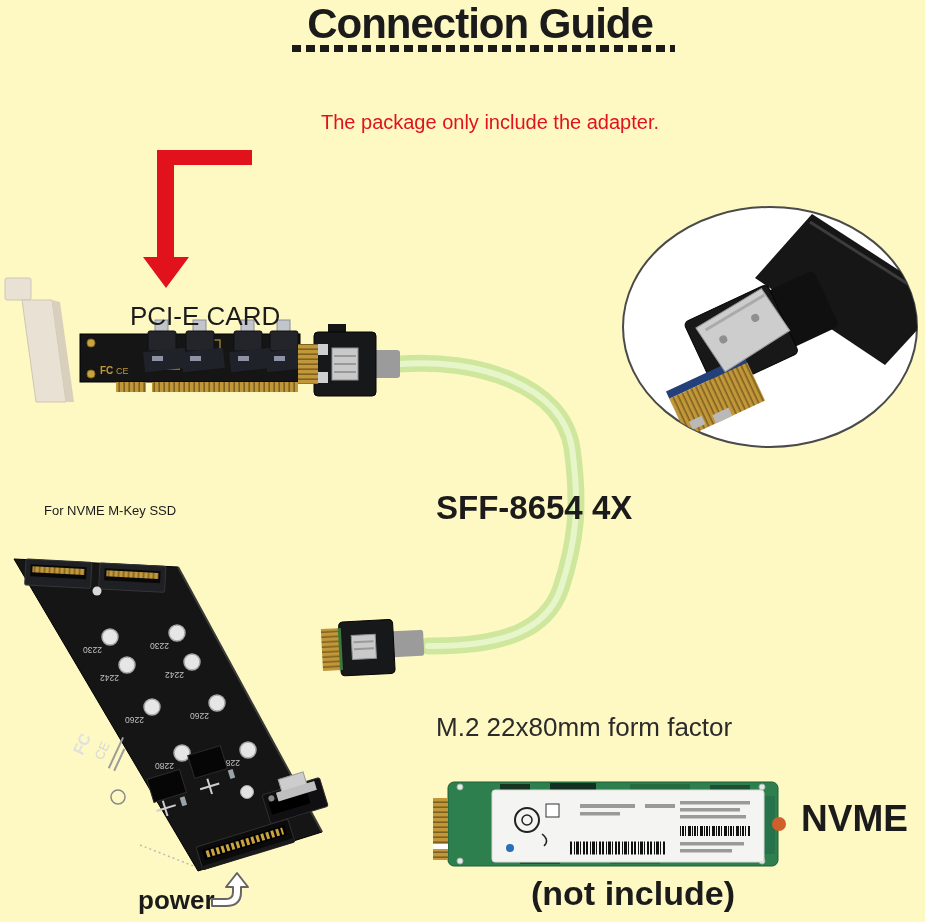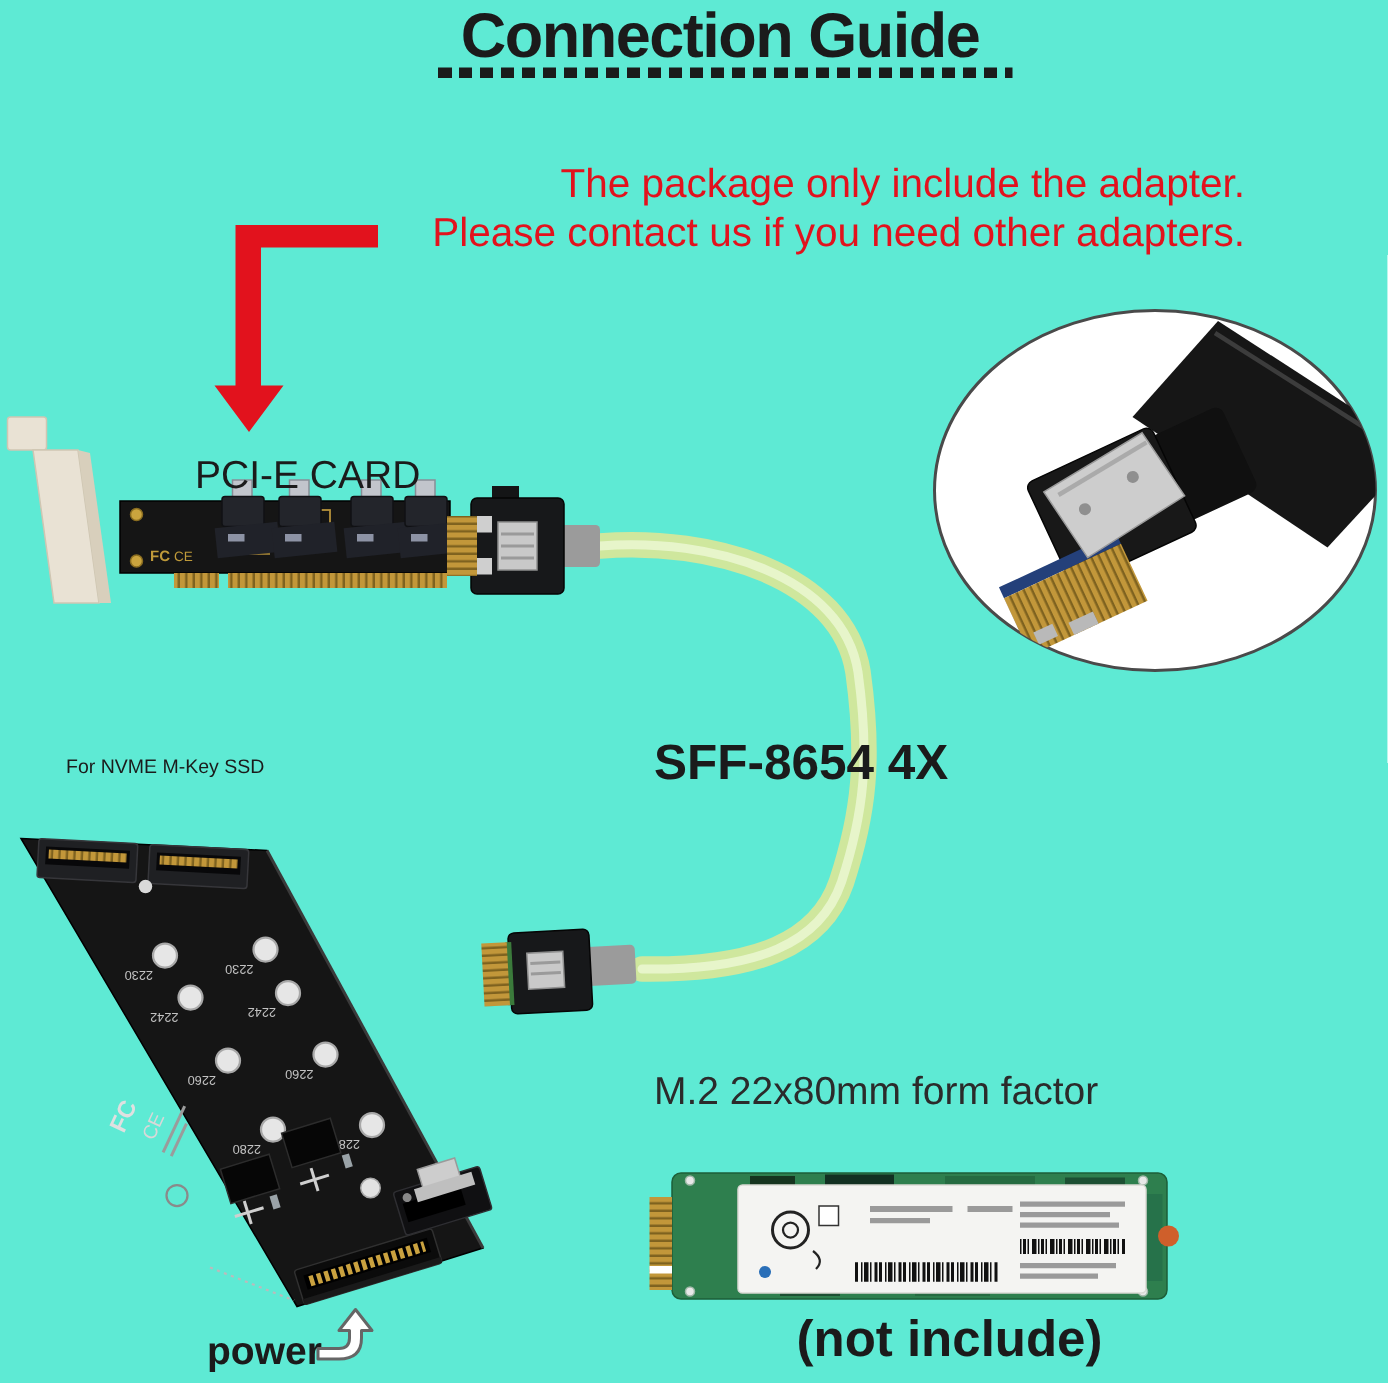--- a/index.html
+++ b/index.html
@@ -1,28 +1,28 @@
 <!DOCTYPE html>
 <html style="--warning-red: #e2121d; --cable-green: #cfe79d; --cable-green-light: #e9f6cf; --gold: #c2973a; --pcb-black: #151515; --ssd-green: #2e7f4e; --bracket-beige: #e9e2d4; --ink: #1b1b1b;"><head>
 <meta charset="utf-8">
 <style>
   :root{
     --warning-red:#e2121d; --cable-green:#cfe79d; --cable-green-light:#e9f6cf;
     --gold:#c2973a; --pcb-black:#151515; --ssd-green:#2e7f4e;
     --bracket-beige:#e9e2d4; --ink:#1b1b1b;
   }
   html,body{margin:0;padding:0;background:#fff;}
-  .canvas{position:relative;width:925px;height:922px;background:#5eead4;overflow:hidden;
+  .canvas{position:relative;width:925px;height:922px;background:#fef9c3;overflow:hidden;
           font-family:"Liberation Sans",sans-serif;color:var(--ink);}
   .abs{position:absolute;}
   .lbl{position:absolute;white-space:nowrap;color:var(--ink);font-family:"Liberation Sans",sans-serif;z-index:5;}
   .title{left:150px;top:0px;width:660px;text-align:center;font-size:42px;font-weight:700;letter-spacing:-1px;}
   .dashes{position:absolute;left:292px;top:45px;width:383px;height:7px;z-index:4;
           background:repeating-linear-gradient(to right, var(--ink) 0 9px, transparent 9px 14px);}
-  .warning{left:150px;top:106px;width:680px;text-align:right;font-size:27px;line-height:33px;
+  .warning{left:150px;top:106px;width:680px;text-align:center;font-size:20px;line-height:33px;
            color:var(--warning-red);}
   .pcie-label{left:130px;top:301px;font-size:26px;font-weight:400;letter-spacing:0px;}
   .fornvme-label{left:44px;top:503px;font-size:13px;}
   .sff-label{left:436px;top:489px;font-size:33px;font-weight:700;}
   .ff-label{left:436px;top:712px;font-size:26px;font-weight:400;color:#2b2b2b;}
   .nvme-label{left:801px;top:798px;font-size:37px;font-weight:700;}
   .notinc-label{left:531px;top:874px;font-size:34px;font-weight:700;text-align:center;}
   .power-label{left:122px;top:885px;font-size:26px;font-weight:700;margin-left:16px;}
   svg{display:block;}
 </style>
@@ -42,27 +42,27 @@
           <rect y="3.4" width="10" height="1.6" fill="#7e621f"></rect>
       </pattern>
     </defs>
   </svg>
 
   <div class="lbl title">Connection Guide</div>
   <div class="dashes"></div>
 
   <div class="lbl warning">
     <div>The package only include the adapter.</div>
-    <div>Please contact us if you need other adapters.</div>
   </div>
 
   <div class="lbl pcie-label">PCI-E CARD</div>
   <div class="lbl fornvme-label">For NVME M-Key SSD</div>
   <div class="lbl sff-label">SFF-8654 4X</div>
   <div class="lbl ff-label">M.2 22x80mm form factor</div>
+  <div class="lbl nvme-label">NVME</div>
   <div class="lbl notinc-label">(not include)</div>
   <div class="lbl power-label">power</div>
 
   <svg class="abs" style="left:140px;top:145px;z-index:3" width="130" height="150" viewBox="0 0 130 150">
     <path d="M17,5 L112,5 L112,20 L34,20 L34,112 L49,112 L26,143 L3,112 L17,112 Z" style="fill:var(--warning-red)"></path>
   </svg>
 
   <svg class="abs" style="left:0px;top:270px" width="430" height="140" viewBox="0 0 430 140">
     <g>
       <rect x="5" y="8" width="26" height="22" rx="2" style="fill:var(--bracket-beige)" stroke="#cfc6b2"></rect>

